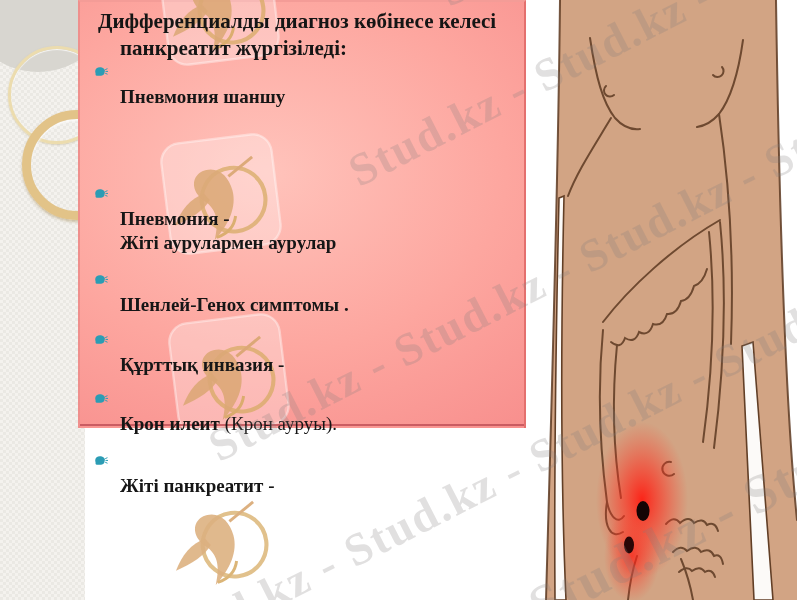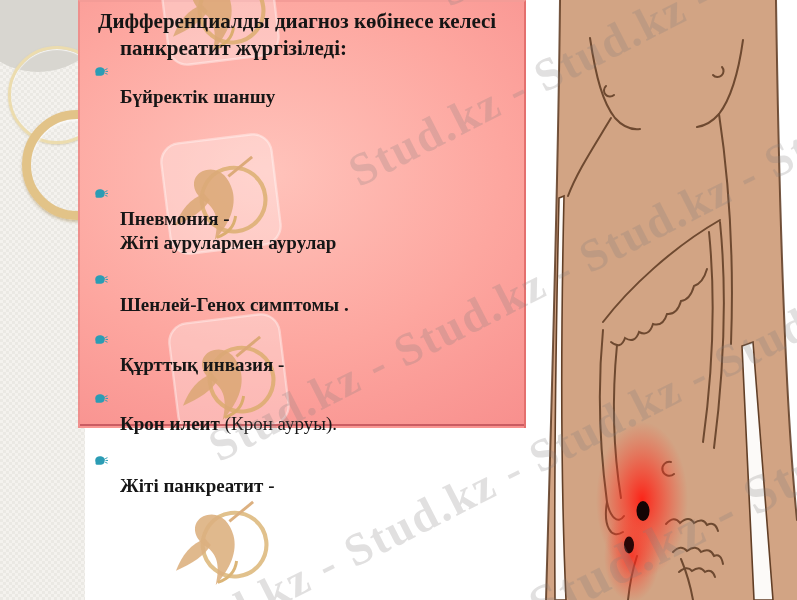--- a/index.html
+++ b/index.html
@@ -121,21 +121,21 @@
     <svg class="logo" style="left:83px; top:478px;">
         <use href="#hummingbird-logo"></use>
       </svg>
 
     <h1 class="slide-title"><span>Дифференциалды диагноз көбінесе келесі</span><br><span class="indent">панкреатит жүргізіледі:</span></h1>
 
     <div class="bullet b1">
       <svg class="bullet-icon" width="14" height="13">
           <use href="#speak-head"></use>
         </svg>
-      <div class="bullet-text"><span>Бүйректік шаншу</span></div>
+      <div class="bullet-text"><span>Пневмония шаншу</span></div>
     </div>
     <div class="bullet b3">
       <svg class="bullet-icon" width="14" height="13">
           <use href="#speak-head"></use>
         </svg>
       <div class="bullet-text"><span>Пневмония -</span><span class="line2">Жіті аурулармен аурулар</span></div>
     </div>
     <div class="bullet b5">
       <svg class="bullet-icon" width="14" height="13">
           <use href="#speak-head"></use>

